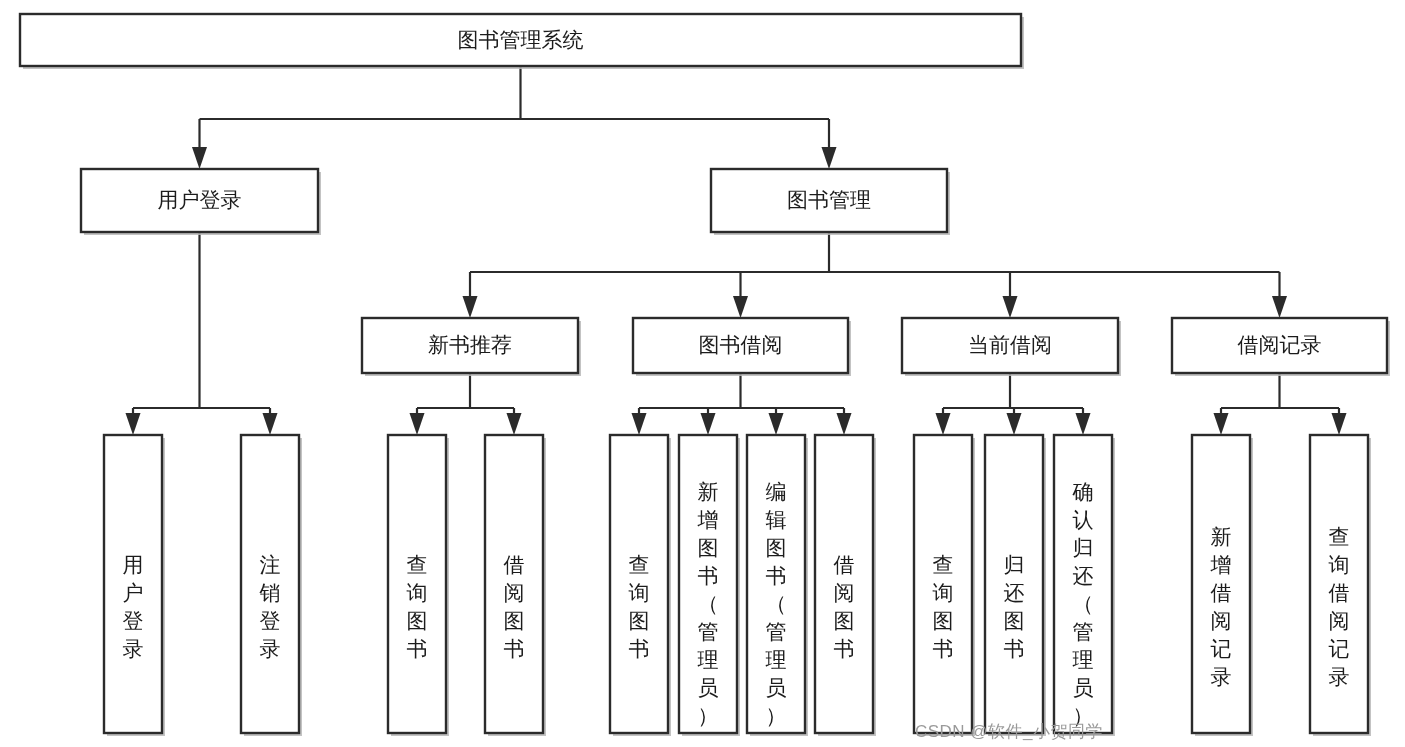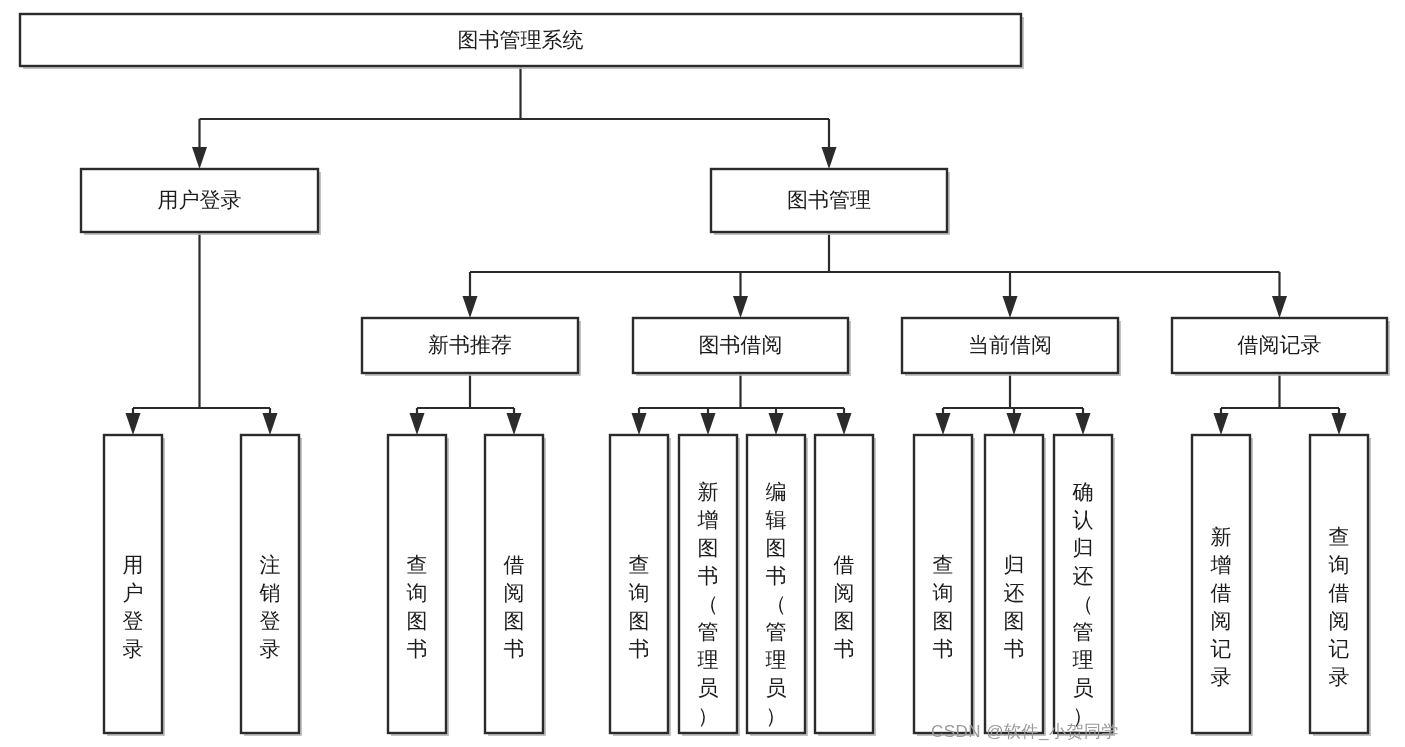--- a/index.html
+++ b/index.html
@@ -54,21 +54,21 @@
     dominant-baseline: middle;
   }
   .node-label-v {
     font-family: "Liberation Sans", "DejaVu Sans", sans-serif;
     font-size: 21px;
     fill: #1c1c1c;
     text-anchor: middle;
   }
   .watermark {
     position: absolute;
-    right: 8px;
+    right: 24px;
     bottom: 4px;
     font-family: "Liberation Sans", "DejaVu Sans", sans-serif;
     font-size: 17px;
     color: #9a9a9a;
     white-space: nowrap;
     letter-spacing: 0.5px;
     user-select: none;
     margin-top: 48px;
   }
 </style>

